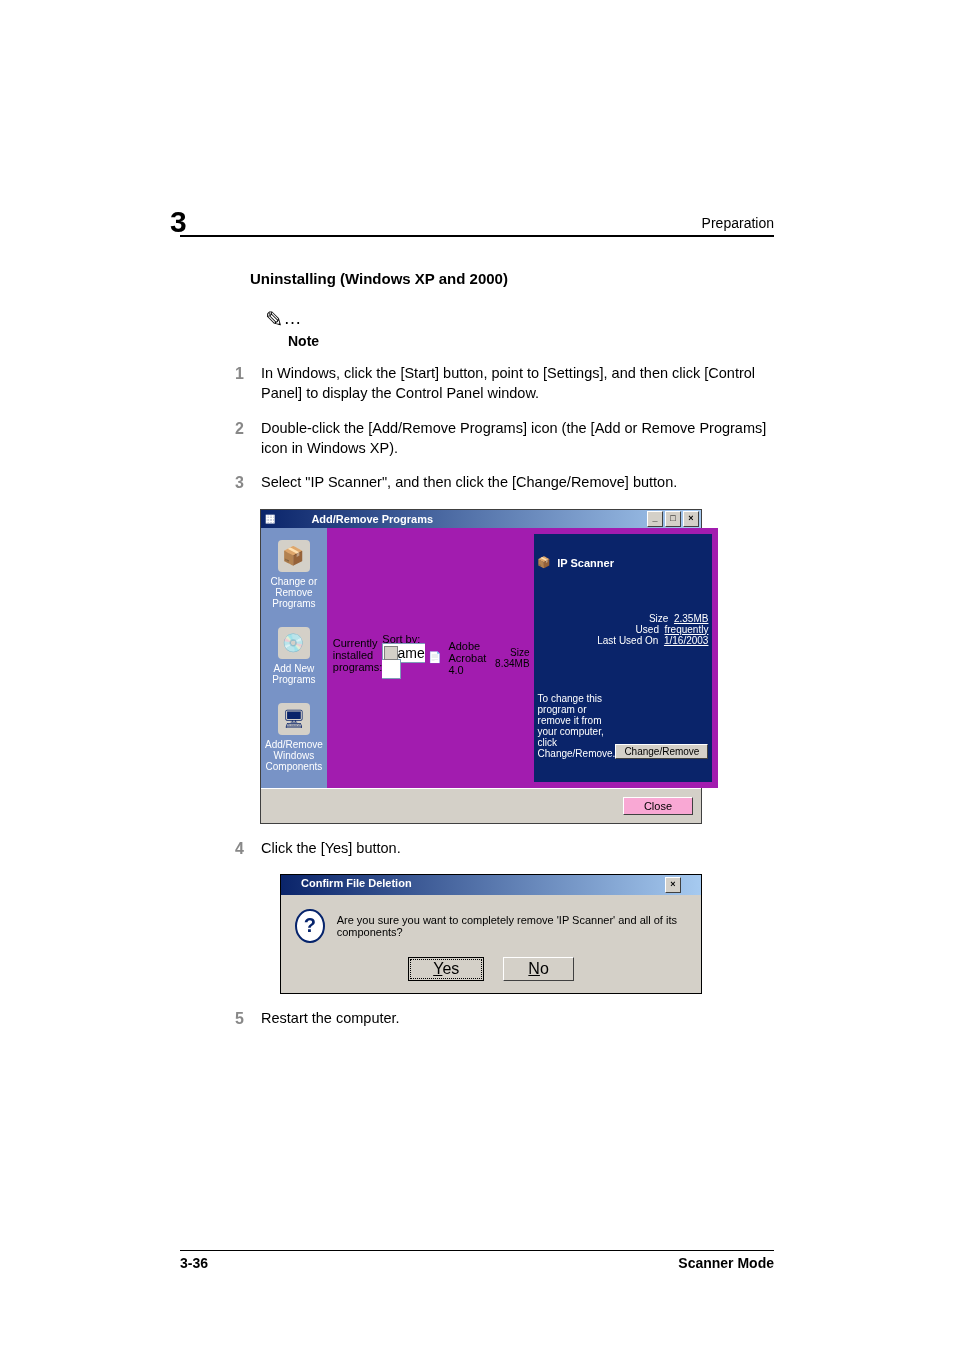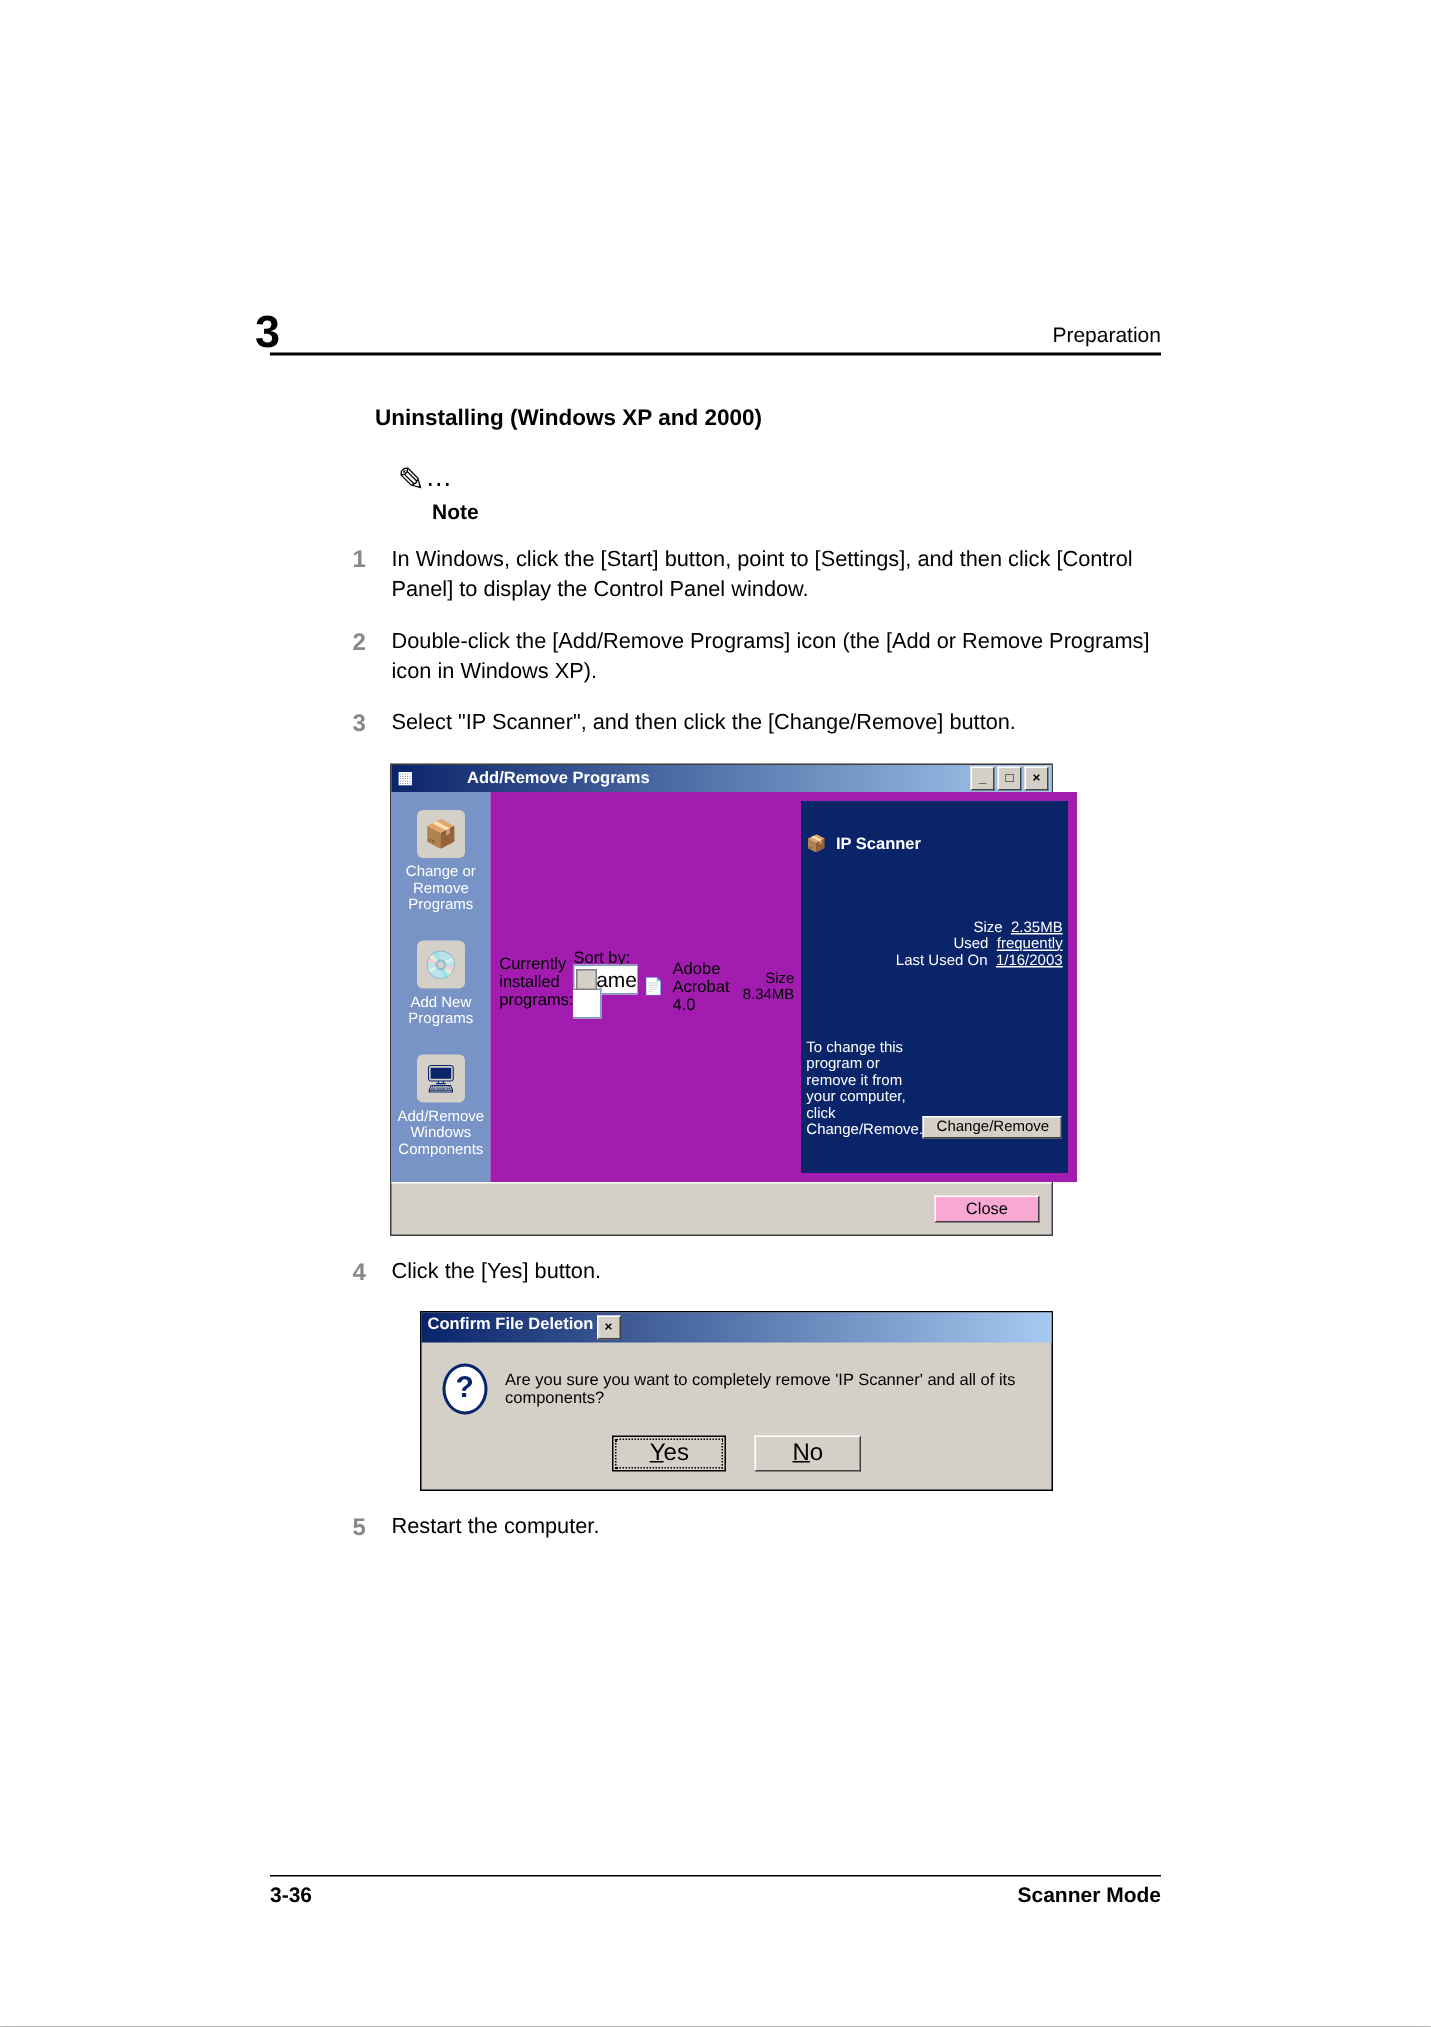--- a/index.html
+++ b/index.html
@@ -236,23 +236,24 @@
     width: 420px;
     margin: 10px 0 10px 100px;
     border: 1px solid #000;
     background: #d4d0c8;
     font-family: Tahoma, sans-serif;
     font-size: 11px;
   }
   .confirm-title {
     background: linear-gradient(to right, #0a246a, #a6caf0);
     color: #fff;
-    padding: 2px 4px;
-    font-weight: bold;
-    display: flex;
+    padding: 2px 20px;
+    font-weight: bold;
+    display: flex;
+    justify-content: space-between;
   }
   .confirm-body {
     display: flex;
     align-items: center;
     padding: 14px;
     gap: 12px;
   }
   .qicon {
     width: 30px;
     height: 30px;

